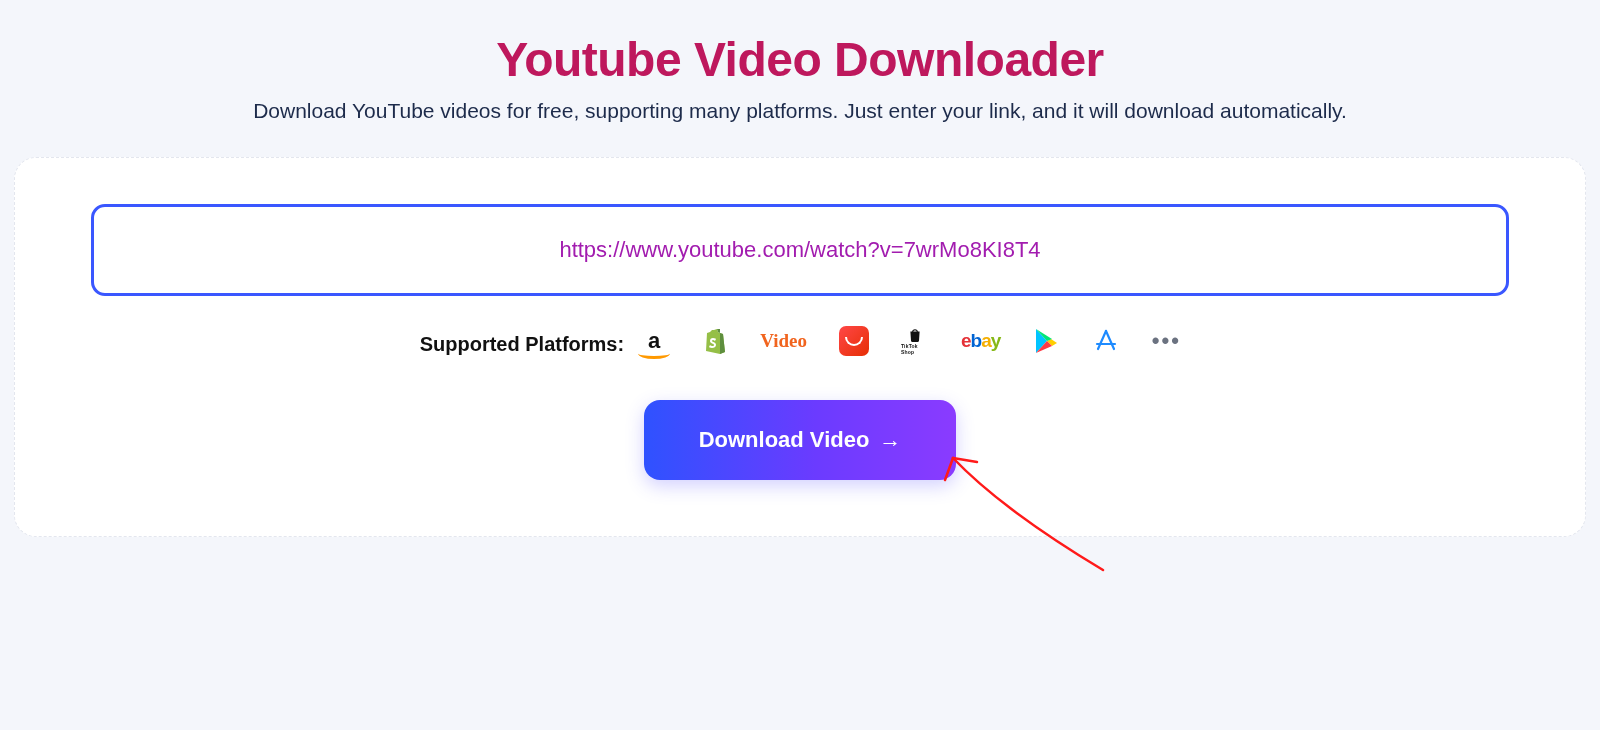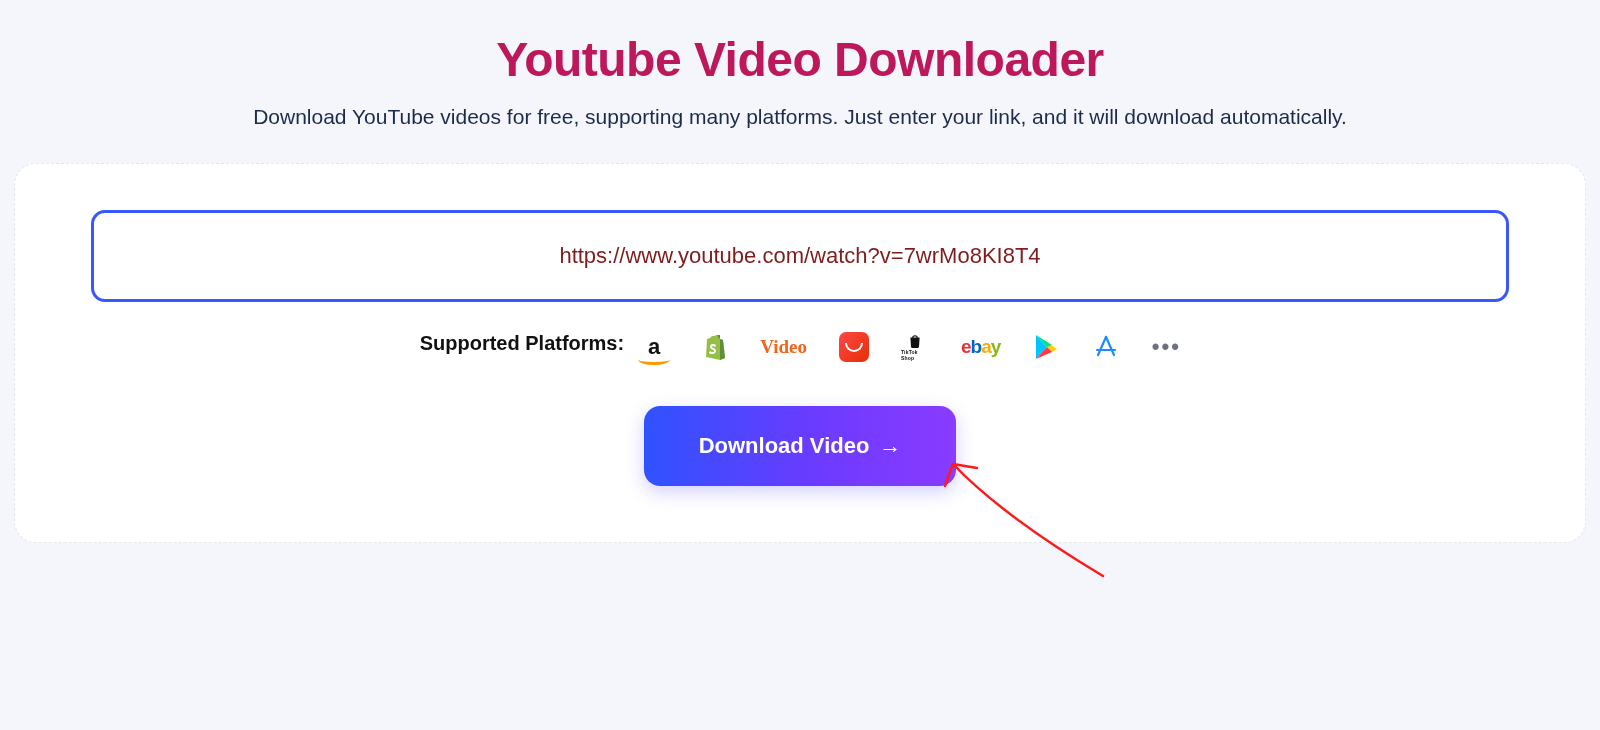--- a/index.html
+++ b/index.html
@@ -18,21 +18,21 @@
       text-align: center;
       font-size: 48px;
       font-weight: 700;
       letter-spacing: -0.5px;
       color: #be185d;
     }
     .subheading {
       text-align: center;
       font-size: 21px;
       color: #1d2b4b;
-      margin-top: 18px;
+      margin-top: 12px;
       font-weight: 400;
     }
     .card {
       margin: 34px 14px 0 14px;
       background: #ffffff;
       border: 1px dashed #e3e6ee;
       border-radius: 22px;
       padding: 46px 76px 56px 76px;
       position: relative;
     }
@@ -40,27 +40,27 @@
       width: 100%;
     }
     .url-input {
       width: 100%;
       height: 92px;
       border: 3px solid #3a57ff;
       border-radius: 14px;
       outline: none;
       font-size: 22px;
       text-align: center;
-      color: #7f1d1d;
+      color: #a21caf;
       background: #fff;
       padding: 0 24px;
     }
     .platforms-row {
       display: flex;
-      align-items: flex-start;
+      align-items: flex-end;
       justify-content: center;
       gap: 16px;
       margin-top: 30px;
     }
     .platforms-label {
       font-size: 20px;
       font-weight: 700;
       color: #111;
     }
     .plat-icons {

